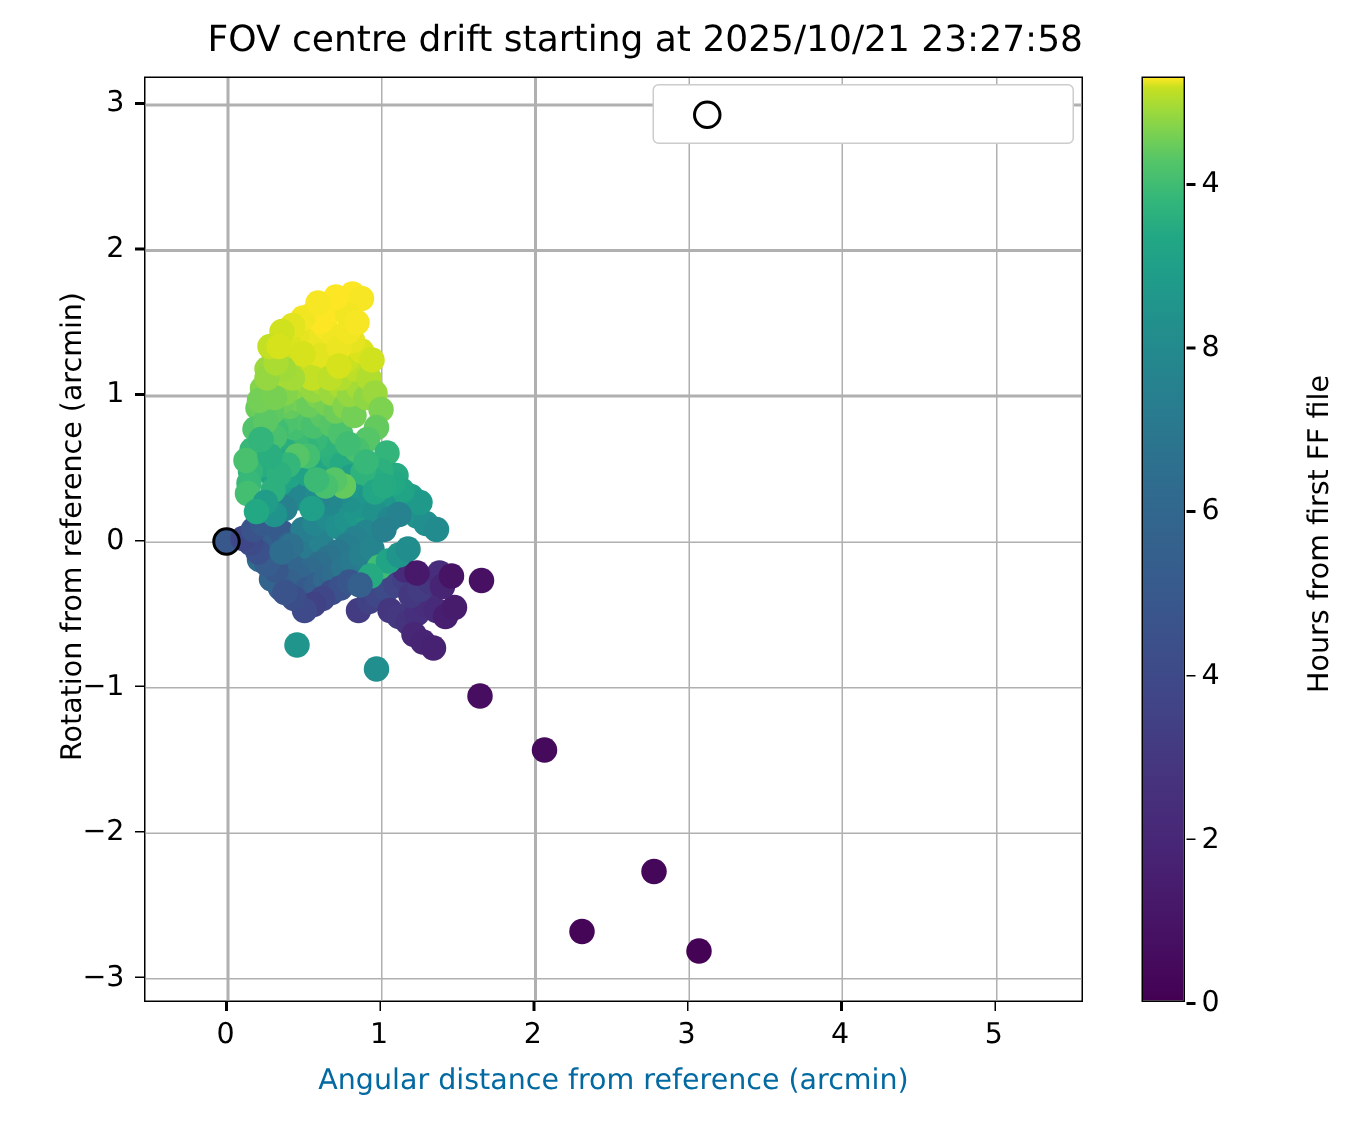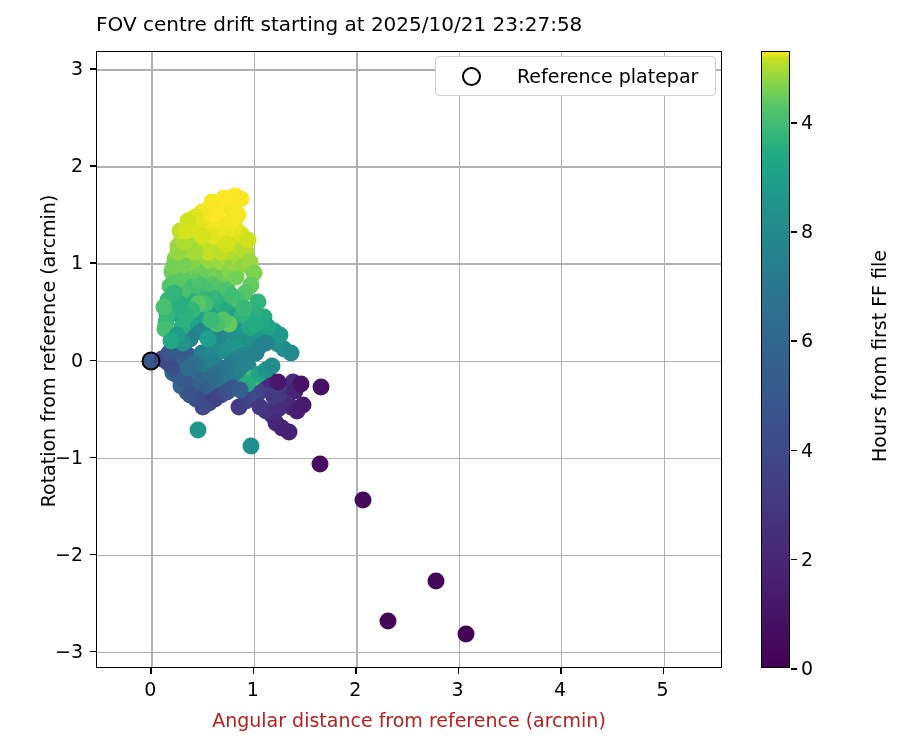--- a/index.html
+++ b/index.html
@@ -13,22 +13,22 @@
     height: 750px;
     background: #ffffff;
     font-family: "DejaVu Sans", sans-serif;
     overflow: hidden;
   }
   #chart-title {
     position: absolute;
     left: 96px;
     top: 12px;
     width: 626px;
-    text-align: left;
-    font-size: 20px;
+    text-align: right;
+    font-size: 24px;
     color: #000000;
     white-space: nowrap;
   }
   
   #plot-area {
     position: absolute;
     left: 96px;
     top: 51px;
     width: 626px;
     height: 617px;
@@ -89,21 +89,21 @@
     text-align: right;
     white-space: nowrap;
   }
   #xlabel {
     position: absolute;
     left: 96px;
     top: 709px;
     width: 626px;
     text-align: center;
     font-size: 19px;
-    color: #b91c1c;
+    color: #0369a1;
   }
   #ylabel {
     position: absolute;
     left: -262px;
     top: 340px;
     width: 620px;
     text-align: center;
     font-size: 19px;
     color: #000000;
     transform: rotate(-90deg);
@@ -500,21 +500,20 @@
       <div class="ticklabel-y" style="top: 165.475px;">2</div>
       <div class="tick-y" style="top: 68.4623px;"></div>
       <div class="ticklabel-y" style="top: 68.4623px;">3</div>
     </div>
 
   <div id="xlabel">Angular distance from reference (arcmin)</div>
   <div id="ylabel">Rotation from reference (arcmin)</div>
 
   <div id="legend">
     <div id="legend-marker"></div>
-    <div id="legend-label">Reference platepar</div>
   </div>
 
   <div id="colorbar"></div>
   <div id="colorbar-ticks">
       <div class="tick-cb" style="top: 668px;"></div>
       <div class="ticklabel-cb" style="top: 668px;">0</div>
       <div class="tick-cb" style="top: 558.796px;"></div>
       <div class="ticklabel-cb" style="top: 558.796px;">2</div>
       <div class="tick-cb" style="top: 449.593px;"></div>
       <div class="ticklabel-cb" style="top: 449.593px;">4</div>

